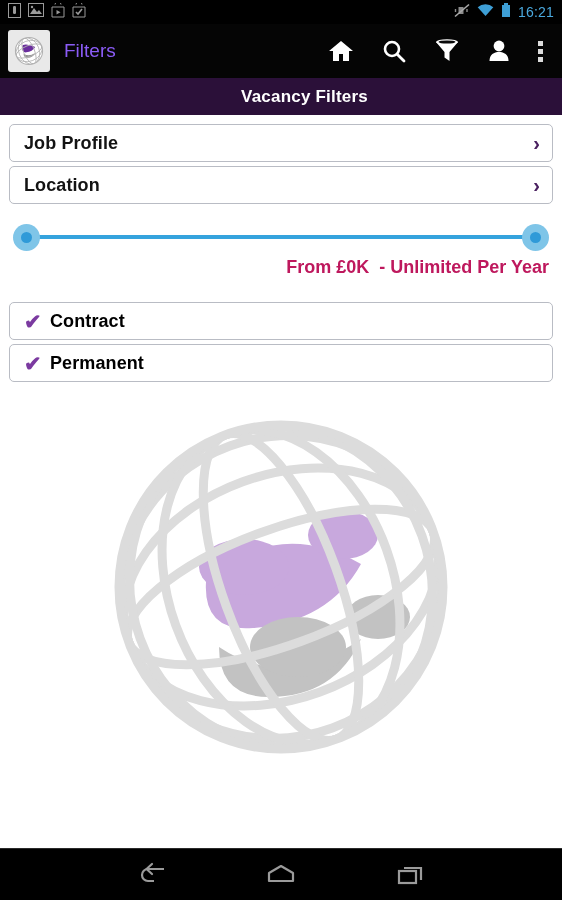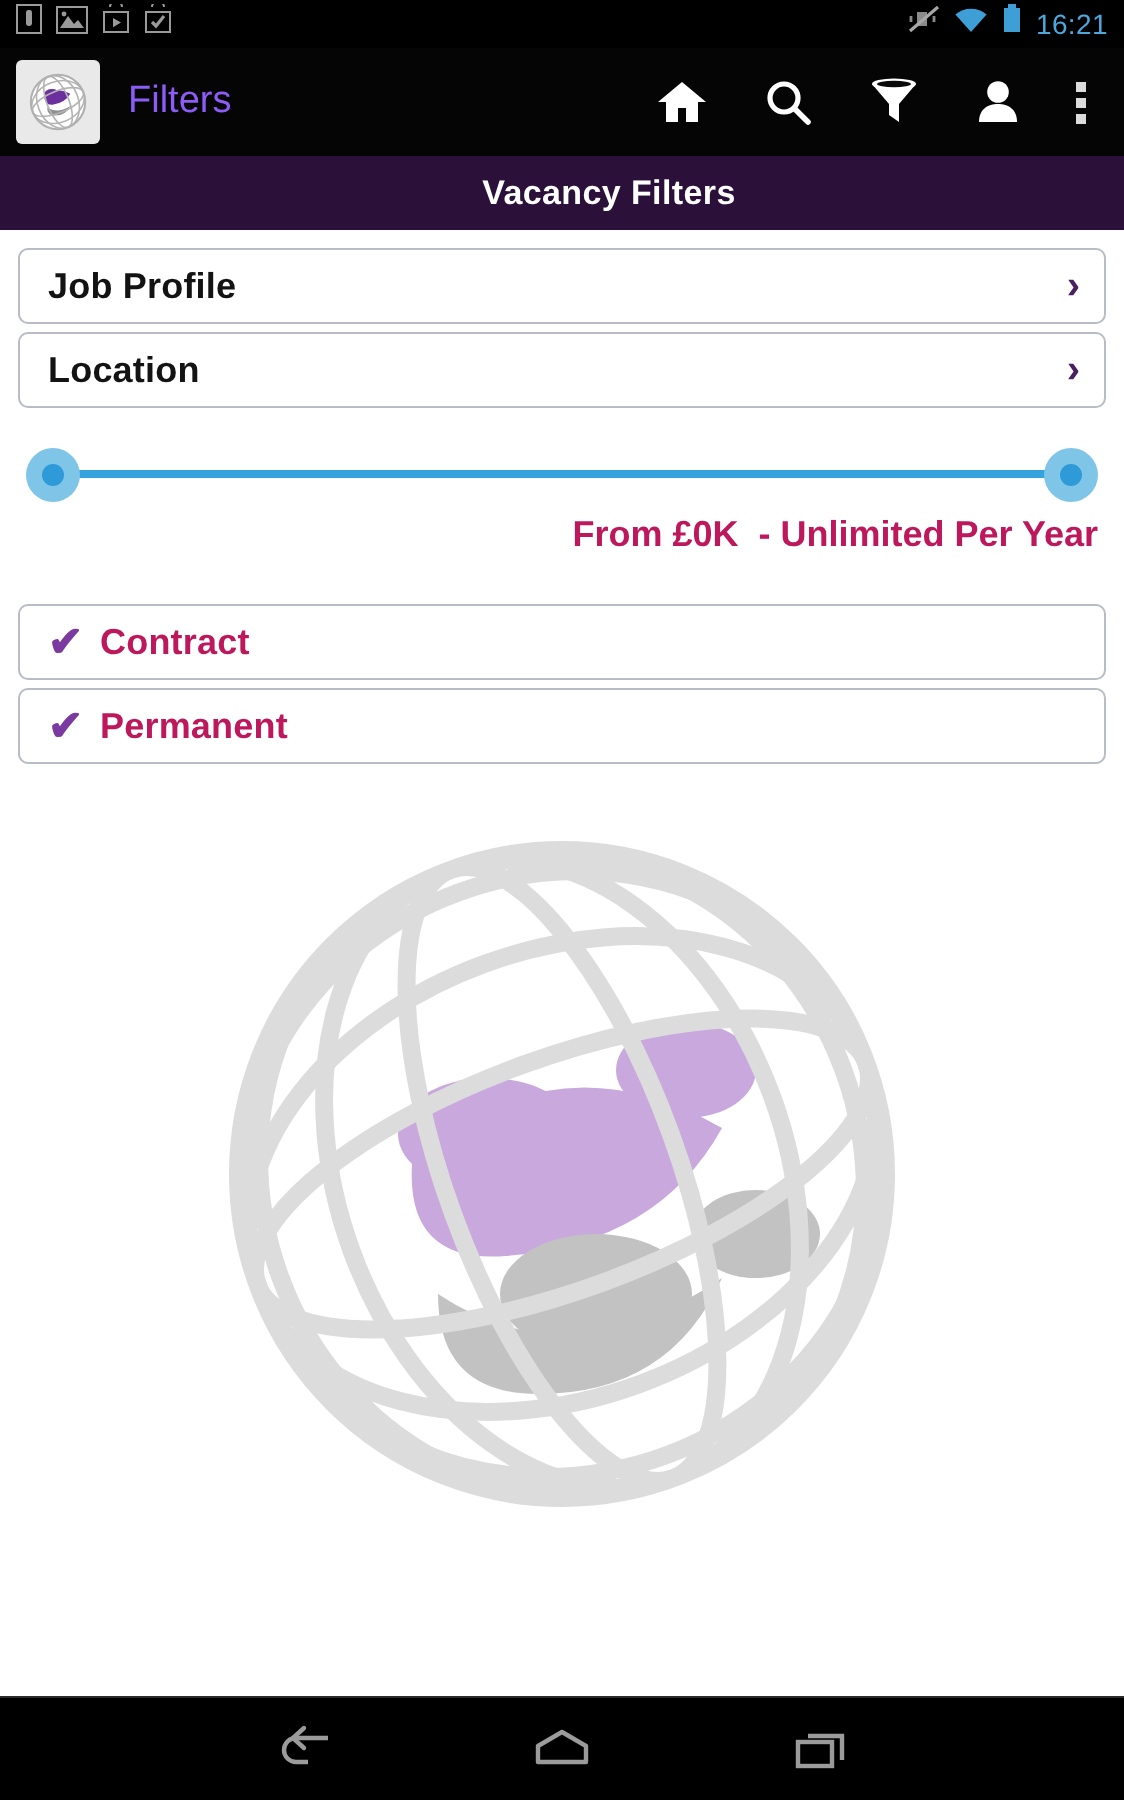--- a/index.html
+++ b/index.html
@@ -212,21 +212,21 @@
     color: #7b3aa0;
     font-size: 21px;
     font-weight: bold;
     line-height: 1;
     width: 26px;
     flex: 0 0 auto;
   }
   .check-label {
     font-size: 18px;
     font-weight: bold;
-    color: #be185d;
+    color: #000000;
     letter-spacing: 0.1px;
   }
 
   
   .nav-bar {
     height: 52px;
     background: #000000;
     display: flex;
     align-items: center;
     justify-content: center;

